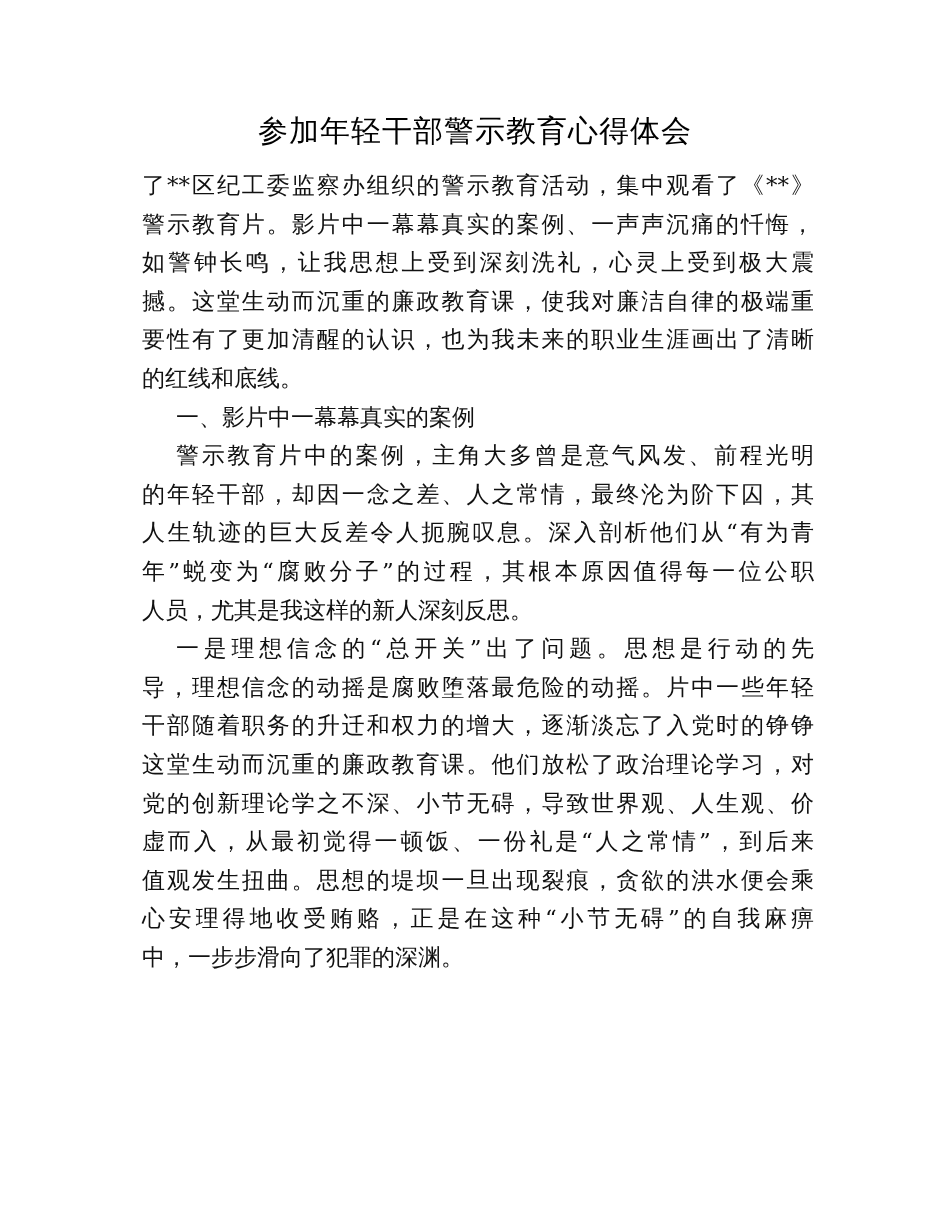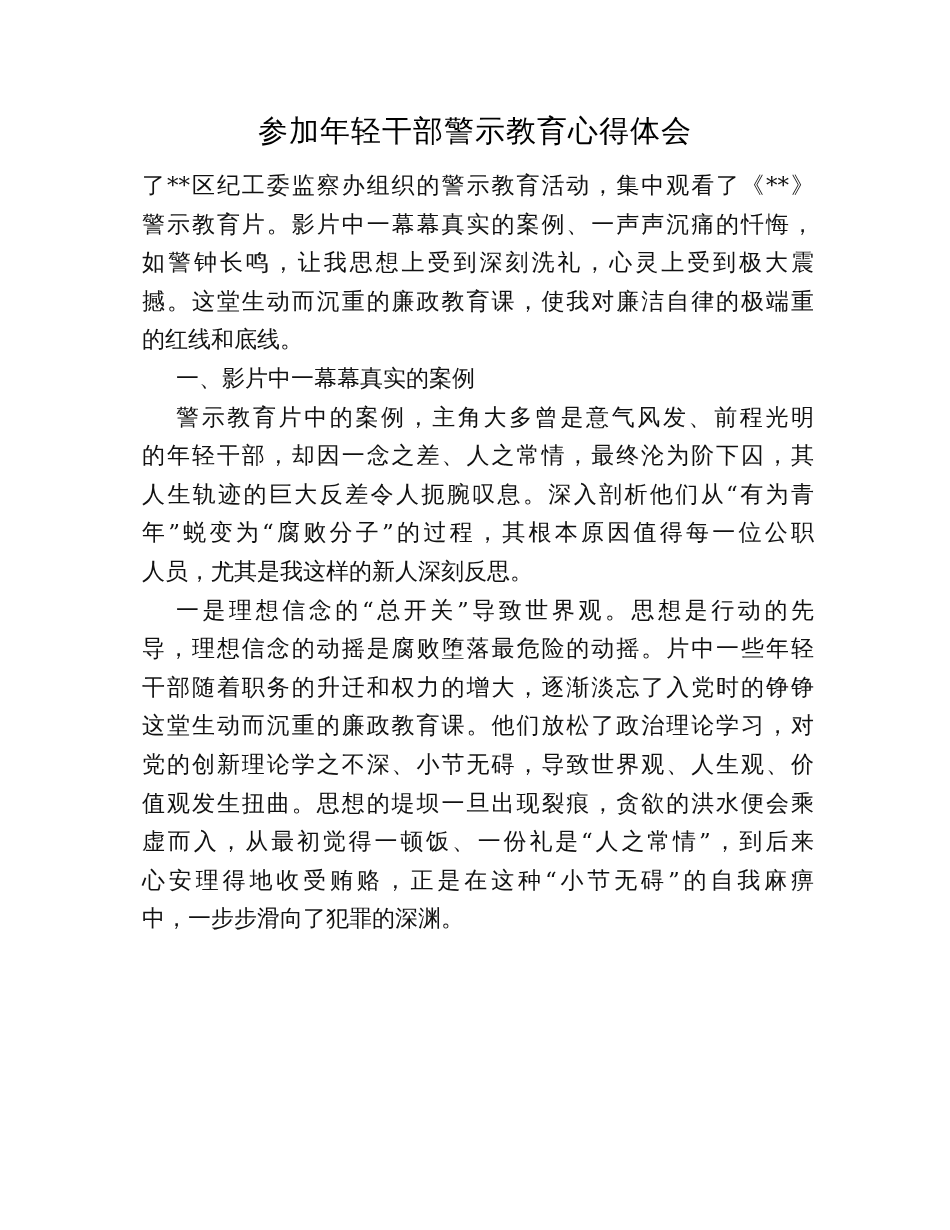--- a/index.html
+++ b/index.html
@@ -30,40 +30,41 @@
 
 <div class="page">
   <div class="title">参加年轻干部警示教育心得体会</div>
 
   <div class="body">
     <div>
       <span class="line">了**区纪工委监察办组织的警示教育活动，集中观看了《**》</span>
       <span class="line">警示教育片。影片中一幕幕真实的案例、一声声沉痛的忏悔，</span>
       <span class="line">如警钟长鸣，让我思想上受到深刻洗礼，心灵上受到极大震</span>
       <span class="line">撼。这堂生动而沉重的廉政教育课，使我对廉洁自律的极端重</span>
+      <span class="line">要性有了更加清醒的认识，也为我未来的职业生涯画出了清晰</span>
       <span class="line last">的红线和底线。</span>
     </div>
 
     <div>
       <span class="line last indent">一、影片中一幕幕真实的案例</span>
     </div>
 
     <div>
       <span class="line indent">警示教育片中的案例，主角大多曾是意气风发、前程光明</span>
       <span class="line">的年轻干部，却因一念之差、人之常情，最终沦为阶下囚，其</span>
       <span class="line">人生轨迹的巨大反差令人扼腕叹息。深入剖析他们从“有为青</span>
       <span class="line">年”蜕变为“腐败分子”的过程，其根本原因值得每一位公职</span>
       <span class="line last">人员，尤其是我这样的新人深刻反思。</span>
     </div>
 
     <div>
-      <span class="line indent">一是理想信念的“总开关”导致世界观。思想是行动的先</span>
+      <span class="line indent">一是理想信念的“总开关”出了问题。思想是行动的先</span>
       <span class="line">导，理想信念的动摇是腐败堕落最危险的动摇。片中一些年轻</span>
       <span class="line">干部随着职务的升迁和权力的增大，逐渐淡忘了入党时的铮铮</span>
       <span class="line">这堂生动而沉重的廉政教育课。他们放松了政治理论学习，对</span>
       <span class="line">党的创新理论学之不深、小节无碍，导致世界观、人生观、价</span>
+      <span class="line">虚而入，从最初觉得一顿饭、一份礼是“人之常情”，到后来</span>
       <span class="line">值观发生扭曲。思想的堤坝一旦出现裂痕，贪欲的洪水便会乘</span>
-      <span class="line">虚而入，从最初觉得一顿饭、一份礼是“人之常情”，到后来</span>
       <span class="line">心安理得地收受贿赂，正是在这种“小节无碍”的自我麻痹</span>
       <span class="line last">中，一步步滑向了犯罪的深渊。</span>
     </div>
   </div>
 </div>
 
 </body></html>

